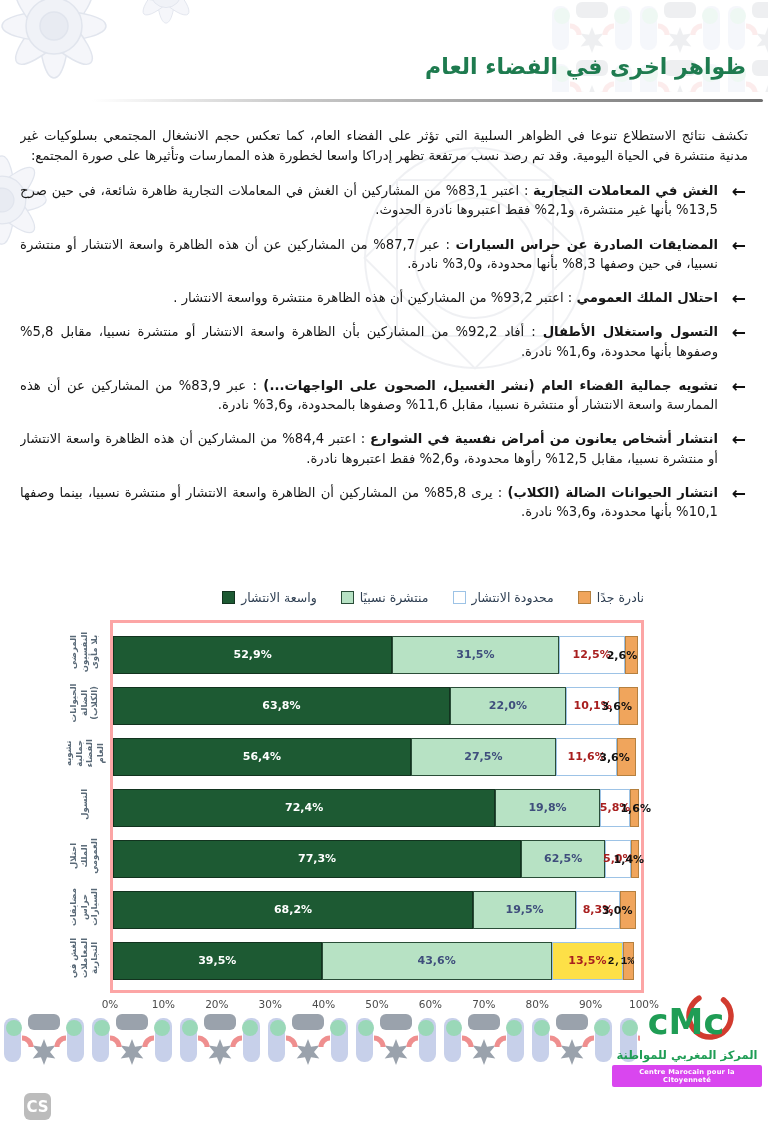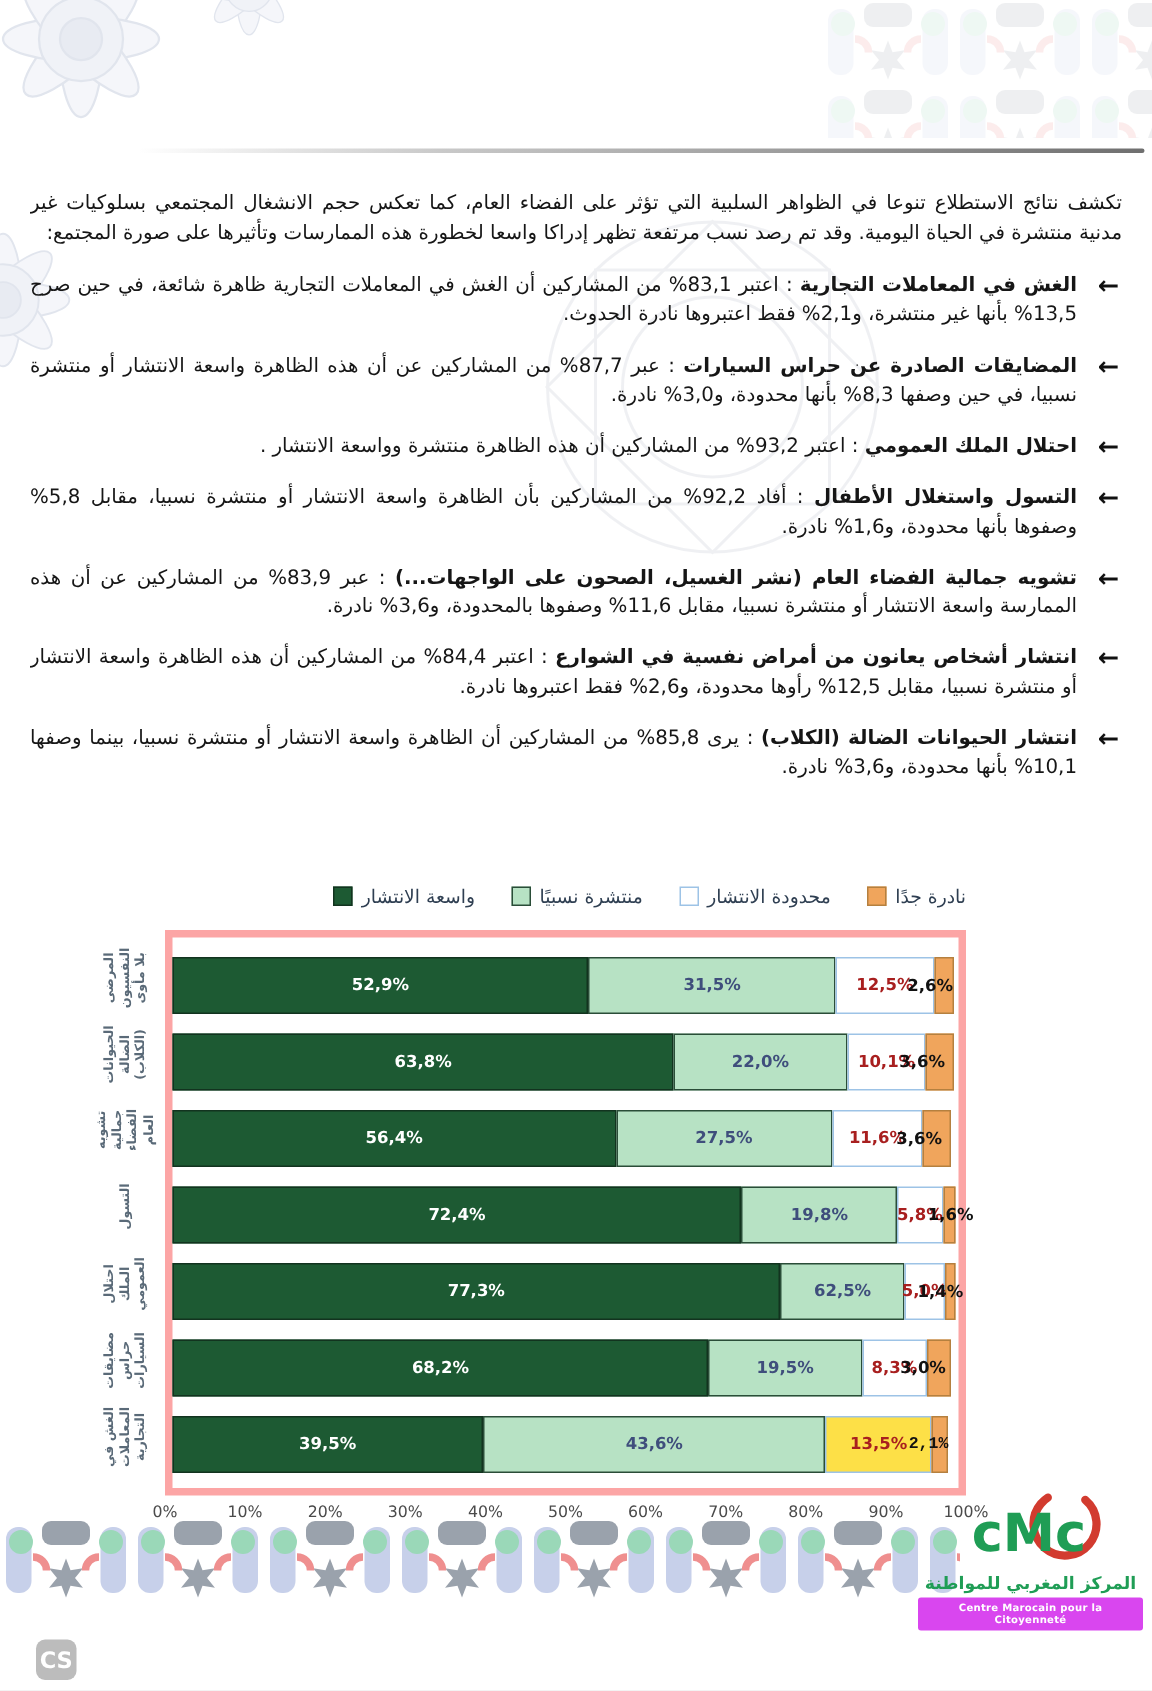--- a/index.html
+++ b/index.html
@@ -27,21 +27,21 @@
           justify-content:flex-start;gap:24px;align-items:center;color:#2f3f52;font-size:12.5px;}
   .legend-item{display:flex;align-items:center;gap:6px;}
   .sw{width:13px;height:13px;border:1px solid #444;box-sizing:border-box;}
   
   .chart{position:absolute;top:620px;left:58px;width:586px;}
   .chart-flex{display:flex;}
   .cat-col{width:52px;padding-top:6px;box-sizing:border-box;}
   .cat{height:51px;display:flex;align-items:center;justify-content:center;overflow:visible;}
   .cat span{display:block;width:48px;transform:rotate(-90deg);font-size:8.5px;font-weight:bold;
             color:#5a6a78;text-align:center;line-height:1.25;direction:rtl;}
-  .plot-col{flex:1 1 auto;min-width:0;border:5px solid #fca5a5;padding:6px 0 4px 0;position:relative;background:#fff;}
+  .plot-col{flex:1 1 auto;min-width:0;border:3px solid #fca5a5;padding:6px 0 4px 0;position:relative;background:#fff;}
   .brow{height:51px;display:flex;align-items:center;}
   .bar{height:38px;width:100%;display:flex;}
   .seg{position:relative;flex:none;display:flex;align-items:center;justify-content:center;
        box-sizing:border-box;border:1px solid #333;}
   .vl{font-size:11px;font-weight:bold;white-space:nowrap;}
   .seg3 .vl{position:absolute;left:0;top:50%;transform:translate(-62%,-50%);}
   .xaxis{position:relative;height:20px;margin-left:52px;margin-top:5px;font-size:10.5px;color:#4b4b4b;}
   .xaxis span{position:absolute;top:0;transform:translateX(-50%);}
   
   .band{position:absolute;top:1012px;left:0;width:640px;height:58px;}
@@ -112,20 +112,21 @@
 
   <svg class="wm" width="370" height="280" viewBox="0 0 370 280">
     <g stroke="#6d7890" fill="none" stroke-width="2">
       <circle cx="185" cy="140" r="110"></circle>
       <rect x="107" y="62" width="156" height="156"></rect>
       <rect x="107" y="62" width="156" height="156" transform="rotate(45 185 140)"></rect>
       <circle cx="185" cy="140" r="60"></circle>
     </g>
   </svg>
 
+  <div class="page-title">ظواهر  اخرى في الفضاء العام</div>
   <div class="title-divider"></div>
 
   <div class="content">
     <p class="intro">تكشف نتائج الاستطلاع تنوعا في الظواهر السلبية التي تؤثر على الفضاء العام، كما تعكس حجم الانشغال المجتمعي بسلوكيات غير مدنية منتشرة في الحياة اليومية. وقد تم رصد نسب مرتفعة تظهر إدراكا واسعا لخطورة هذه الممارسات وتأثيرها على صورة المجتمع:</p>
     <div id="bullets">
         <div class="bullet"><span class="arrow">←</span><span class="b-title">الغش في المعاملات التجارية</span> <span class="b-text">: اعتبر 83,1% من المشاركين أن الغش في المعاملات التجارية ظاهرة شائعة، في حين صرح 13,5% بأنها غير منتشرة، و2,1% فقط اعتبروها نادرة الحدوث.</span></div>
         <div class="bullet"><span class="arrow">←</span><span class="b-title">المضايقات الصادرة عن حراس السيارات</span> <span class="b-text">: عبر 87,7% من المشاركين عن أن هذه الظاهرة واسعة الانتشار أو منتشرة نسبيا، في حين وصفها 8,3% بأنها محدودة، و3,0% نادرة.</span></div>
         <div class="bullet"><span class="arrow">←</span><span class="b-title">احتلال الملك العمومي</span> <span class="b-text">: اعتبر 93,2% من المشاركين أن هذه الظاهرة منتشرة وواسعة الانتشار .</span></div>
         <div class="bullet"><span class="arrow">←</span><span class="b-title">التسول واستغلال الأطفال</span> <span class="b-text">: أفاد 92,2% من المشاركين بأن الظاهرة واسعة الانتشار أو منتشرة نسبيا، مقابل 5,8% وصفوها بأنها محدودة، و1,6% نادرة.</span></div>
         <div class="bullet"><span class="arrow">←</span><span class="b-title">تشويه جمالية الفضاء العام (نشر الغسيل، الصحون على الواجهات...)</span> <span class="b-text">: عبر 83,9% من المشاركين عن أن هذه الممارسة واسعة الانتشار أو منتشرة نسبيا، مقابل 11,6% وصفوها بالمحدودة، و3,6% نادرة.</span></div>

